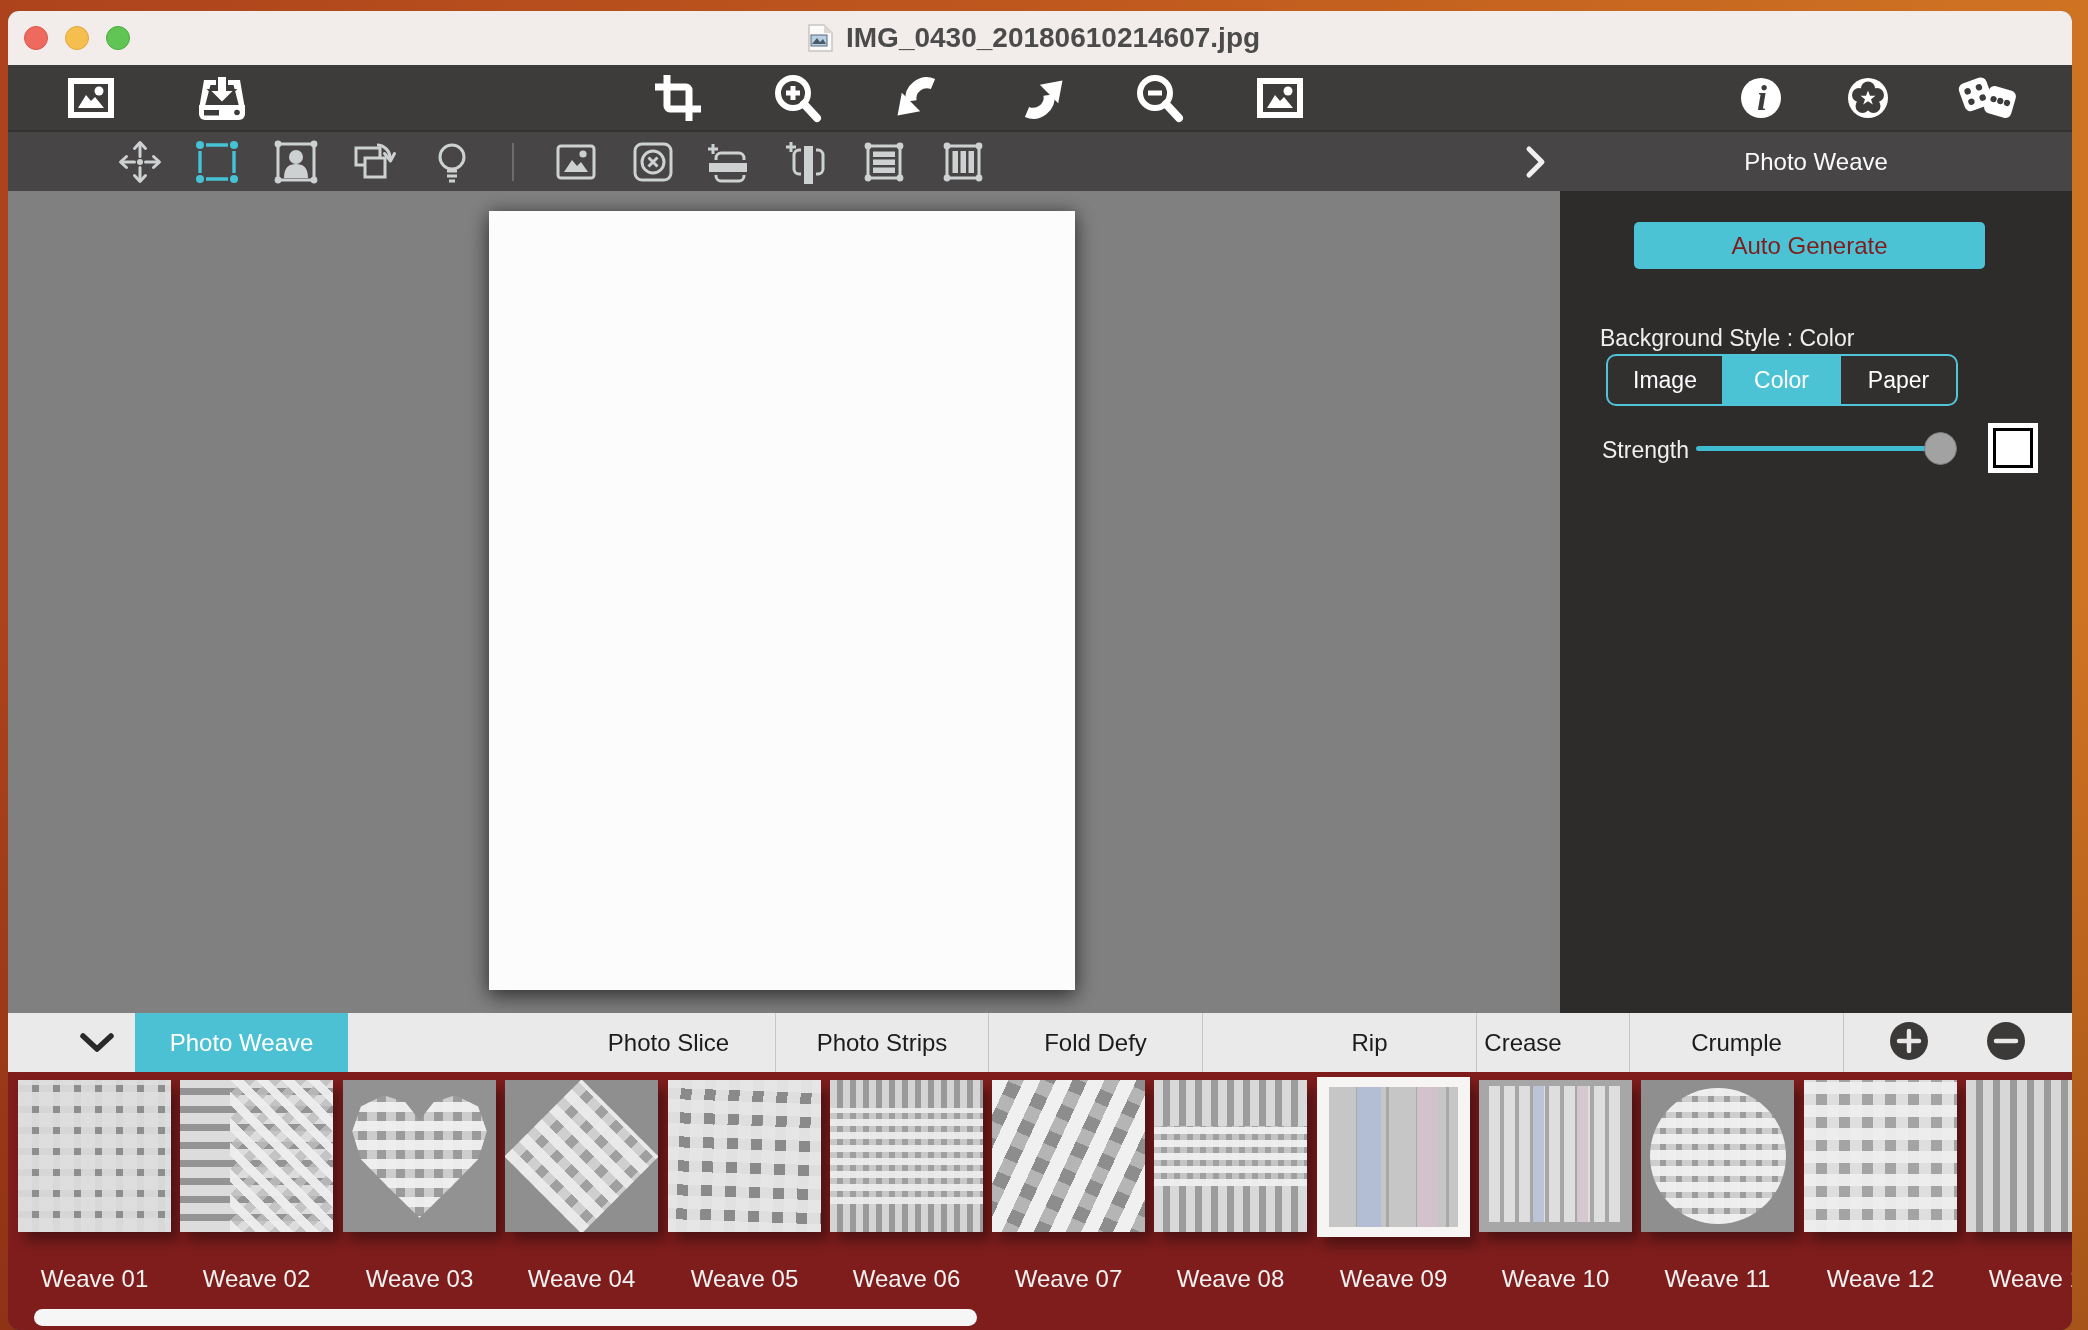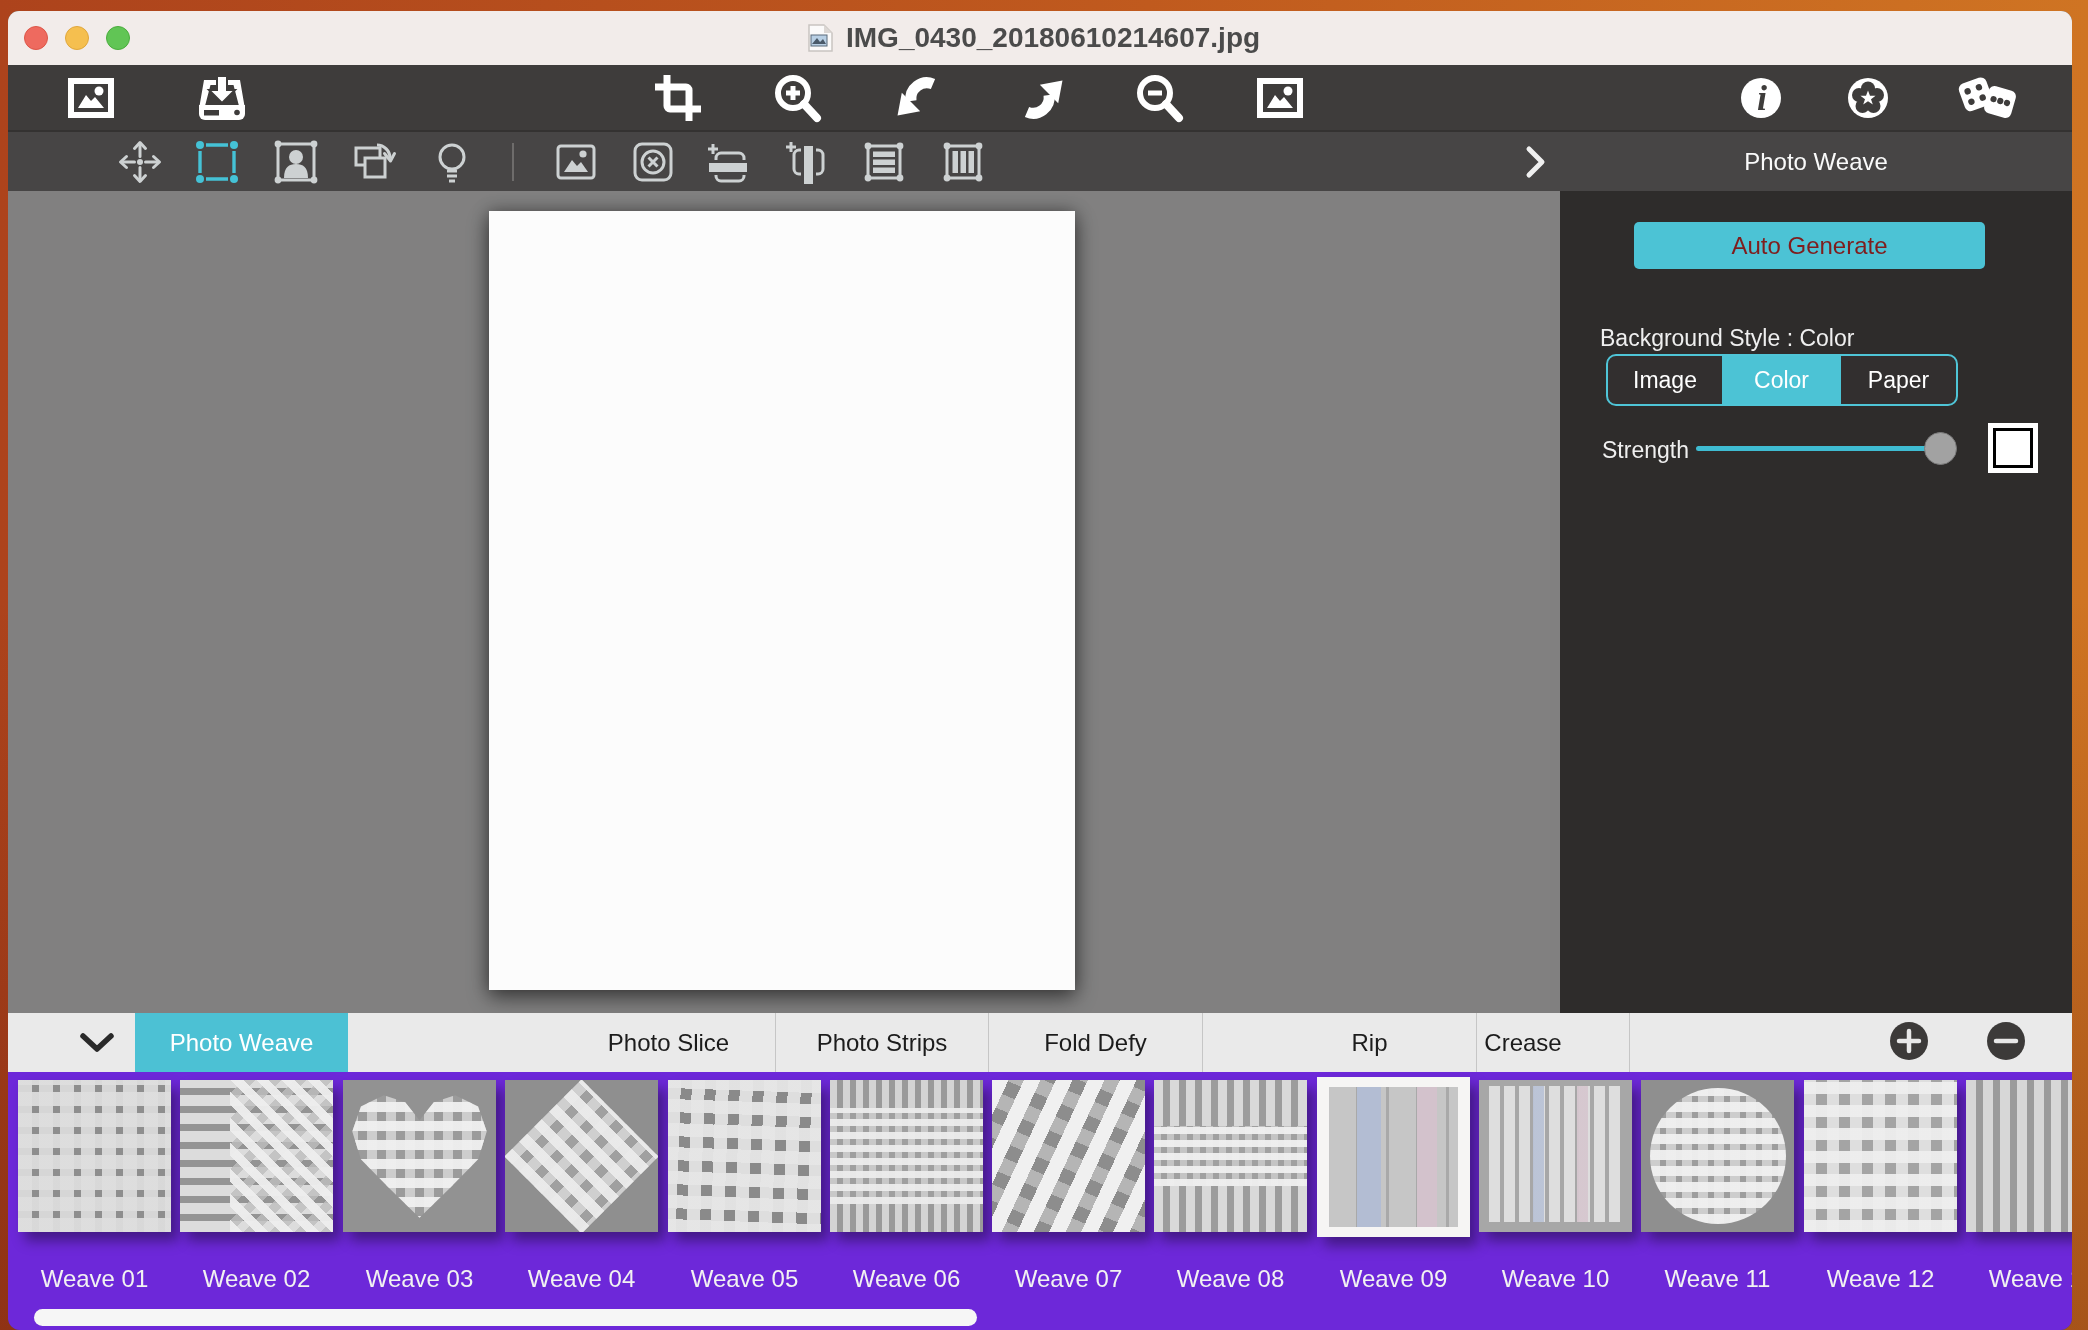--- a/index.html
+++ b/index.html
@@ -46,21 +46,21 @@
 .swatch { position:absolute; left:1980px; top:412px; width:50px; height:50px; background:#fff; }
 .swatch div { position:absolute; left:5px; top:5px; right:5px; bottom:5px; border:3px solid #000; }
 .pw-head { position:absolute; left:1552px; top:139px; width:512px; text-align:center; font-size:24px; line-height:24px; color:#fafafa; }
 
 .tabbar { position:absolute; left:0; top:1002px; width:2064px; height:59px; background:#eaeaea; }
 .tab { position:absolute; top:0; height:59px; font-size:24px; color:#1c1c1c; text-align:center; line-height:59px;
   border-right:1px solid #c6c6c6; }
 .tab.sel { background:#4cc1d4; color:#fff; border-right:none; }
 .circbtn { position:absolute; top:9px; width:38px; height:38px; border-radius:50%; background:#3c3a39; }
 
-.thumbs { position:absolute; left:0; top:1061px; width:2064px; height:258px; background:#6d28d9; }
+.thumbs { position:absolute; left:0; top:1061px; width:2064px; height:258px; background:#7f1d1d; }
 .th { position:absolute; top:8px; width:153px; height:152px; box-shadow:7px 9px 12px rgba(0,0,0,.38); }
 .lbl { position:absolute; top:193px; width:153px; text-align:center; font-size:24px; color:#f2f2f2; }
 .sbar { position:absolute; left:26px; top:237px; width:943px; height:17px; border-radius:9px; background:#f6f6f6; }
 
 .th { overflow:hidden; background:#8e8e8e; }
 .t1 { background-color:#8e8e8e;
   background-image:
     repeating-linear-gradient(0deg, rgba(222,222,222,.93) 0 14px, rgba(0,0,0,0) 14px 21px),
     repeating-linear-gradient(90deg, #d6d6d6 0 14px, rgba(0,0,0,0) 14px 21px); }
 .t2 { background-color:#949494;
@@ -337,20 +337,21 @@
   <div class="tabbar">
     <svg class="abs" style="left:71px;top:17px" width="36" height="26" viewBox="0 0 36 26">
       <path d="M4 6 L18 19 L32 6" fill="none" stroke="#2a2a2a" stroke-width="5.5" stroke-linecap="round" stroke-linejoin="round"></path>
     </svg>
     <div class="tab sel" style="left:127px;width:213px">Photo Weave</div>
     <div class="tab" style="left:768px;width:213px">Photo Strips</div>
     <div class="tab" style="left:554px;width:214px">Photo Slice</div>
     <div class="tab" style="left:981px;width:214px">Fold Defy</div>
     <div class="tab" style="left:1255px;width:214px">Rip</div>
     <div class="tab" style="left:1409px;width:213px">Crease</div>
+    <div class="tab" style="left:1622px;width:214px">Crumple</div>
     <div class="circbtn" style="left:1882px">
       <svg width="38" height="38" viewBox="0 0 38 38">
           <path d="M19 9 V29 M9 19 H29" stroke="#e8e8e8" stroke-width="4.5" stroke-linecap="round"></path>
         </svg>
     </div>
     <div class="circbtn" style="left:1979px">
       <svg width="38" height="38" viewBox="0 0 38 38">
           <path d="M9 19 H29" stroke="#e8e8e8" stroke-width="4.5" stroke-linecap="round"></path>
         </svg>
     </div>

